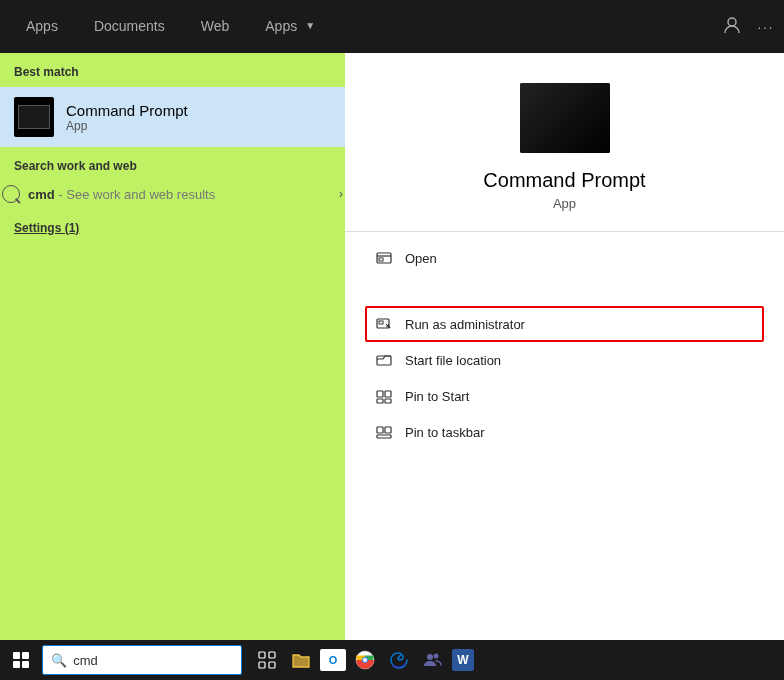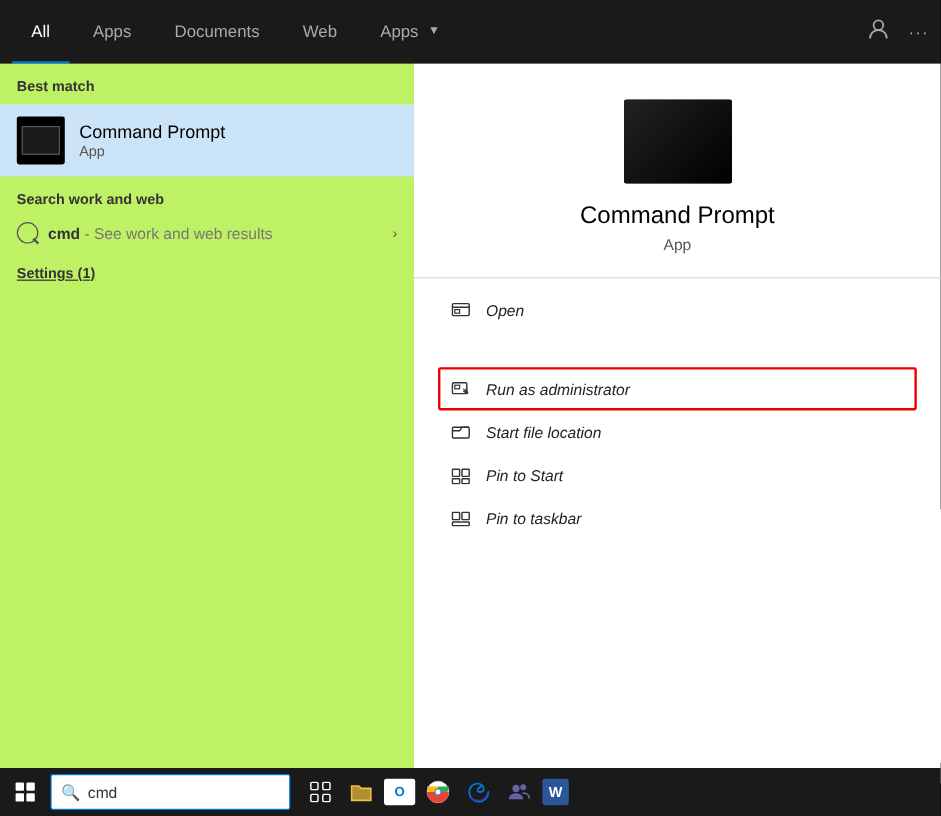--- a/index.html
+++ b/index.html
@@ -101,21 +101,21 @@
     }
     .search-work-label {
       font-size: 12px;
       font-weight: 600;
       color: #333;
       padding: 10px 14px 4px 14px;
     }
     .search-web-item {
       display: flex;
       align-items: center;
-      padding: 8px 14px;
+      padding: 8px 2px;
       cursor: pointer;
       justify-content: space-between;
     }
     .search-web-left {
       display: flex;
       align-items: center;
       gap: 8px;
     }
     .search-icon-circle {
       width: 18px;
@@ -206,21 +206,20 @@
       width: 100%;
       padding: 0 20px;
     }
     .action-item {
       display: flex;
       align-items: center;
       padding: 9px 10px;
       cursor: pointer;
       gap: 12px;
       border-radius: 2px;
-      font-style: italic;
     }
     .action-item.highlighted {
       border: 2px solid #e00;
       padding: 7px 8px;
       margin-top: 30px;
     }
     .action-icon {
       width: 18px;
       height: 18px;
       flex-shrink: 0;
@@ -304,23 +303,20 @@
     .icon-open svg, .icon-runas svg, .icon-fileloc svg, .icon-pinstart svg, .icon-pintask svg {
       width: 16px; height: 16px;
     }
   </style>
 </head>
 <body>
 
 <div style="position:relative; width:784px; height:680px;">
 
   <div class="top-nav">
-    <div class="nav-tab active">
-      <span>All</span>
-    </div>
     <div class="nav-tab">
       <span>Apps</span>
     </div>
     <div class="nav-tab">
       <span>Documents</span>
     </div>
     <div class="nav-tab">
       <span>Web</span>
     </div>
     <div class="nav-tab nav-more">

